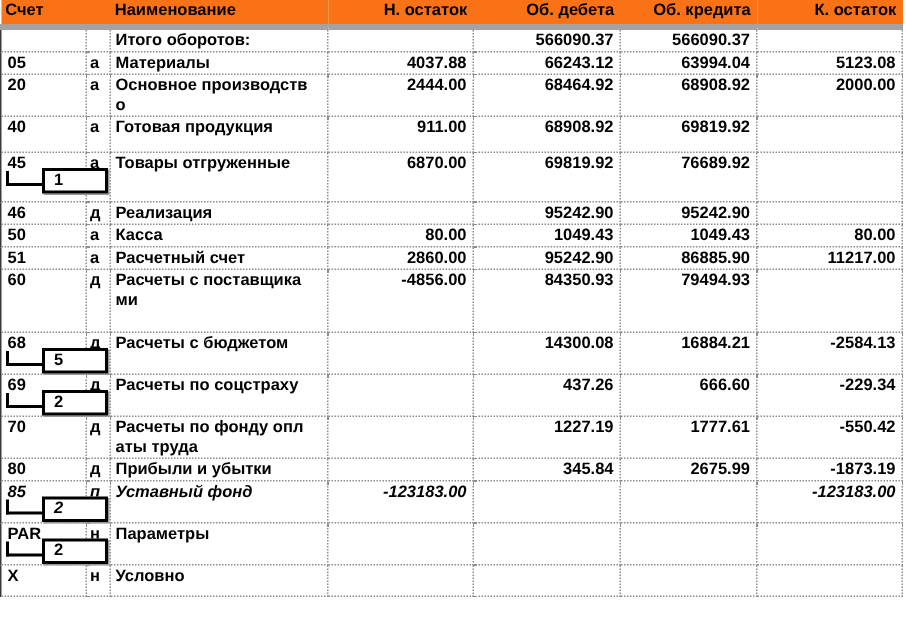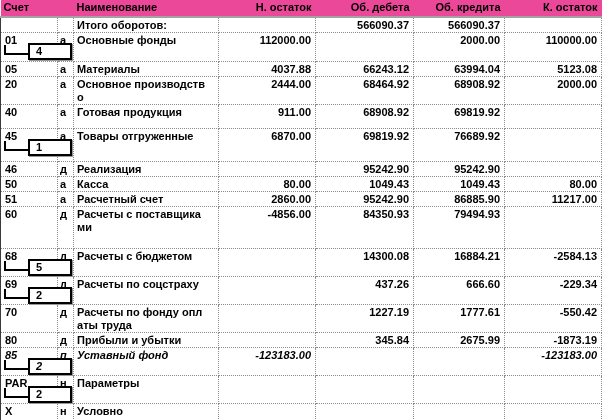--- a/index.html
+++ b/index.html
@@ -9,22 +9,22 @@
   }
   table.ledger {
     border-collapse:collapse; table-layout:fixed; width:601px;
   }
   th, td {
     font-weight:bold; font-size:11px; line-height:13px; color:#000;
     vertical-align:top; padding:1px 3px 0 3px; overflow:visible;
     white-space:normal;
   }
   thead th {
-    text-align:left; border-bottom:2px solid #a3a3a3; padding-bottom:2px;
-    background:#ec4899;
+    text-align:left; border-bottom:4px solid #a3a3a3; padding-bottom:2px;
+    background:#f97316;
   }
   thead th.num { text-align:right; padding-right:4px; }
   tbody td { border:1px dotted #8c8c8c; }
   tbody tr > td:first-child { border-left:1px solid #3a3a3a; }
   td.c-acc { position:relative; padding-left:4px; }
   td.c-type { padding-left:2px; padding-right:0; }
   td.c-name { word-break:break-all; padding-left:3px; padding-right:10px; }
   td.c-num { text-align:right; padding-right:4px; }
   .elbow {
     position:absolute; left:3px; top:12px; width:24px; height:8px;
@@ -66,35 +66,20 @@
       <span></span>
       
     </td>
     <td class="c-type"></td>
     <td class="c-name">Итого оборотов:</td>
     <td class="c-num"></td>
     <td class="c-num">566090.37</td>
     <td class="c-num">566090.37</td>
     <td class="c-num"></td>
   </tr>
-      <tr style="height: 29px;">
-    <td class="c-acc">
-      <span>01</span>
-      <span>
-        <span class="elbow"></span>
-        <span class="subbox">4</span>
-      </span>
-    </td>
-    <td class="c-type">а</td>
-    <td class="c-name">Основные фонды</td>
-    <td class="c-num">112000.00</td>
-    <td class="c-num"></td>
-    <td class="c-num">2000.00</td>
-    <td class="c-num">110000.00</td>
-  </tr>
       <tr style="height: 14px;">
     <td class="c-acc">
       <span>05</span>
       
     </td>
     <td class="c-type">а</td>
     <td class="c-name">Материалы</td>
     <td class="c-num">4037.88</td>
     <td class="c-num">66243.12</td>
     <td class="c-num">63994.04</td>

